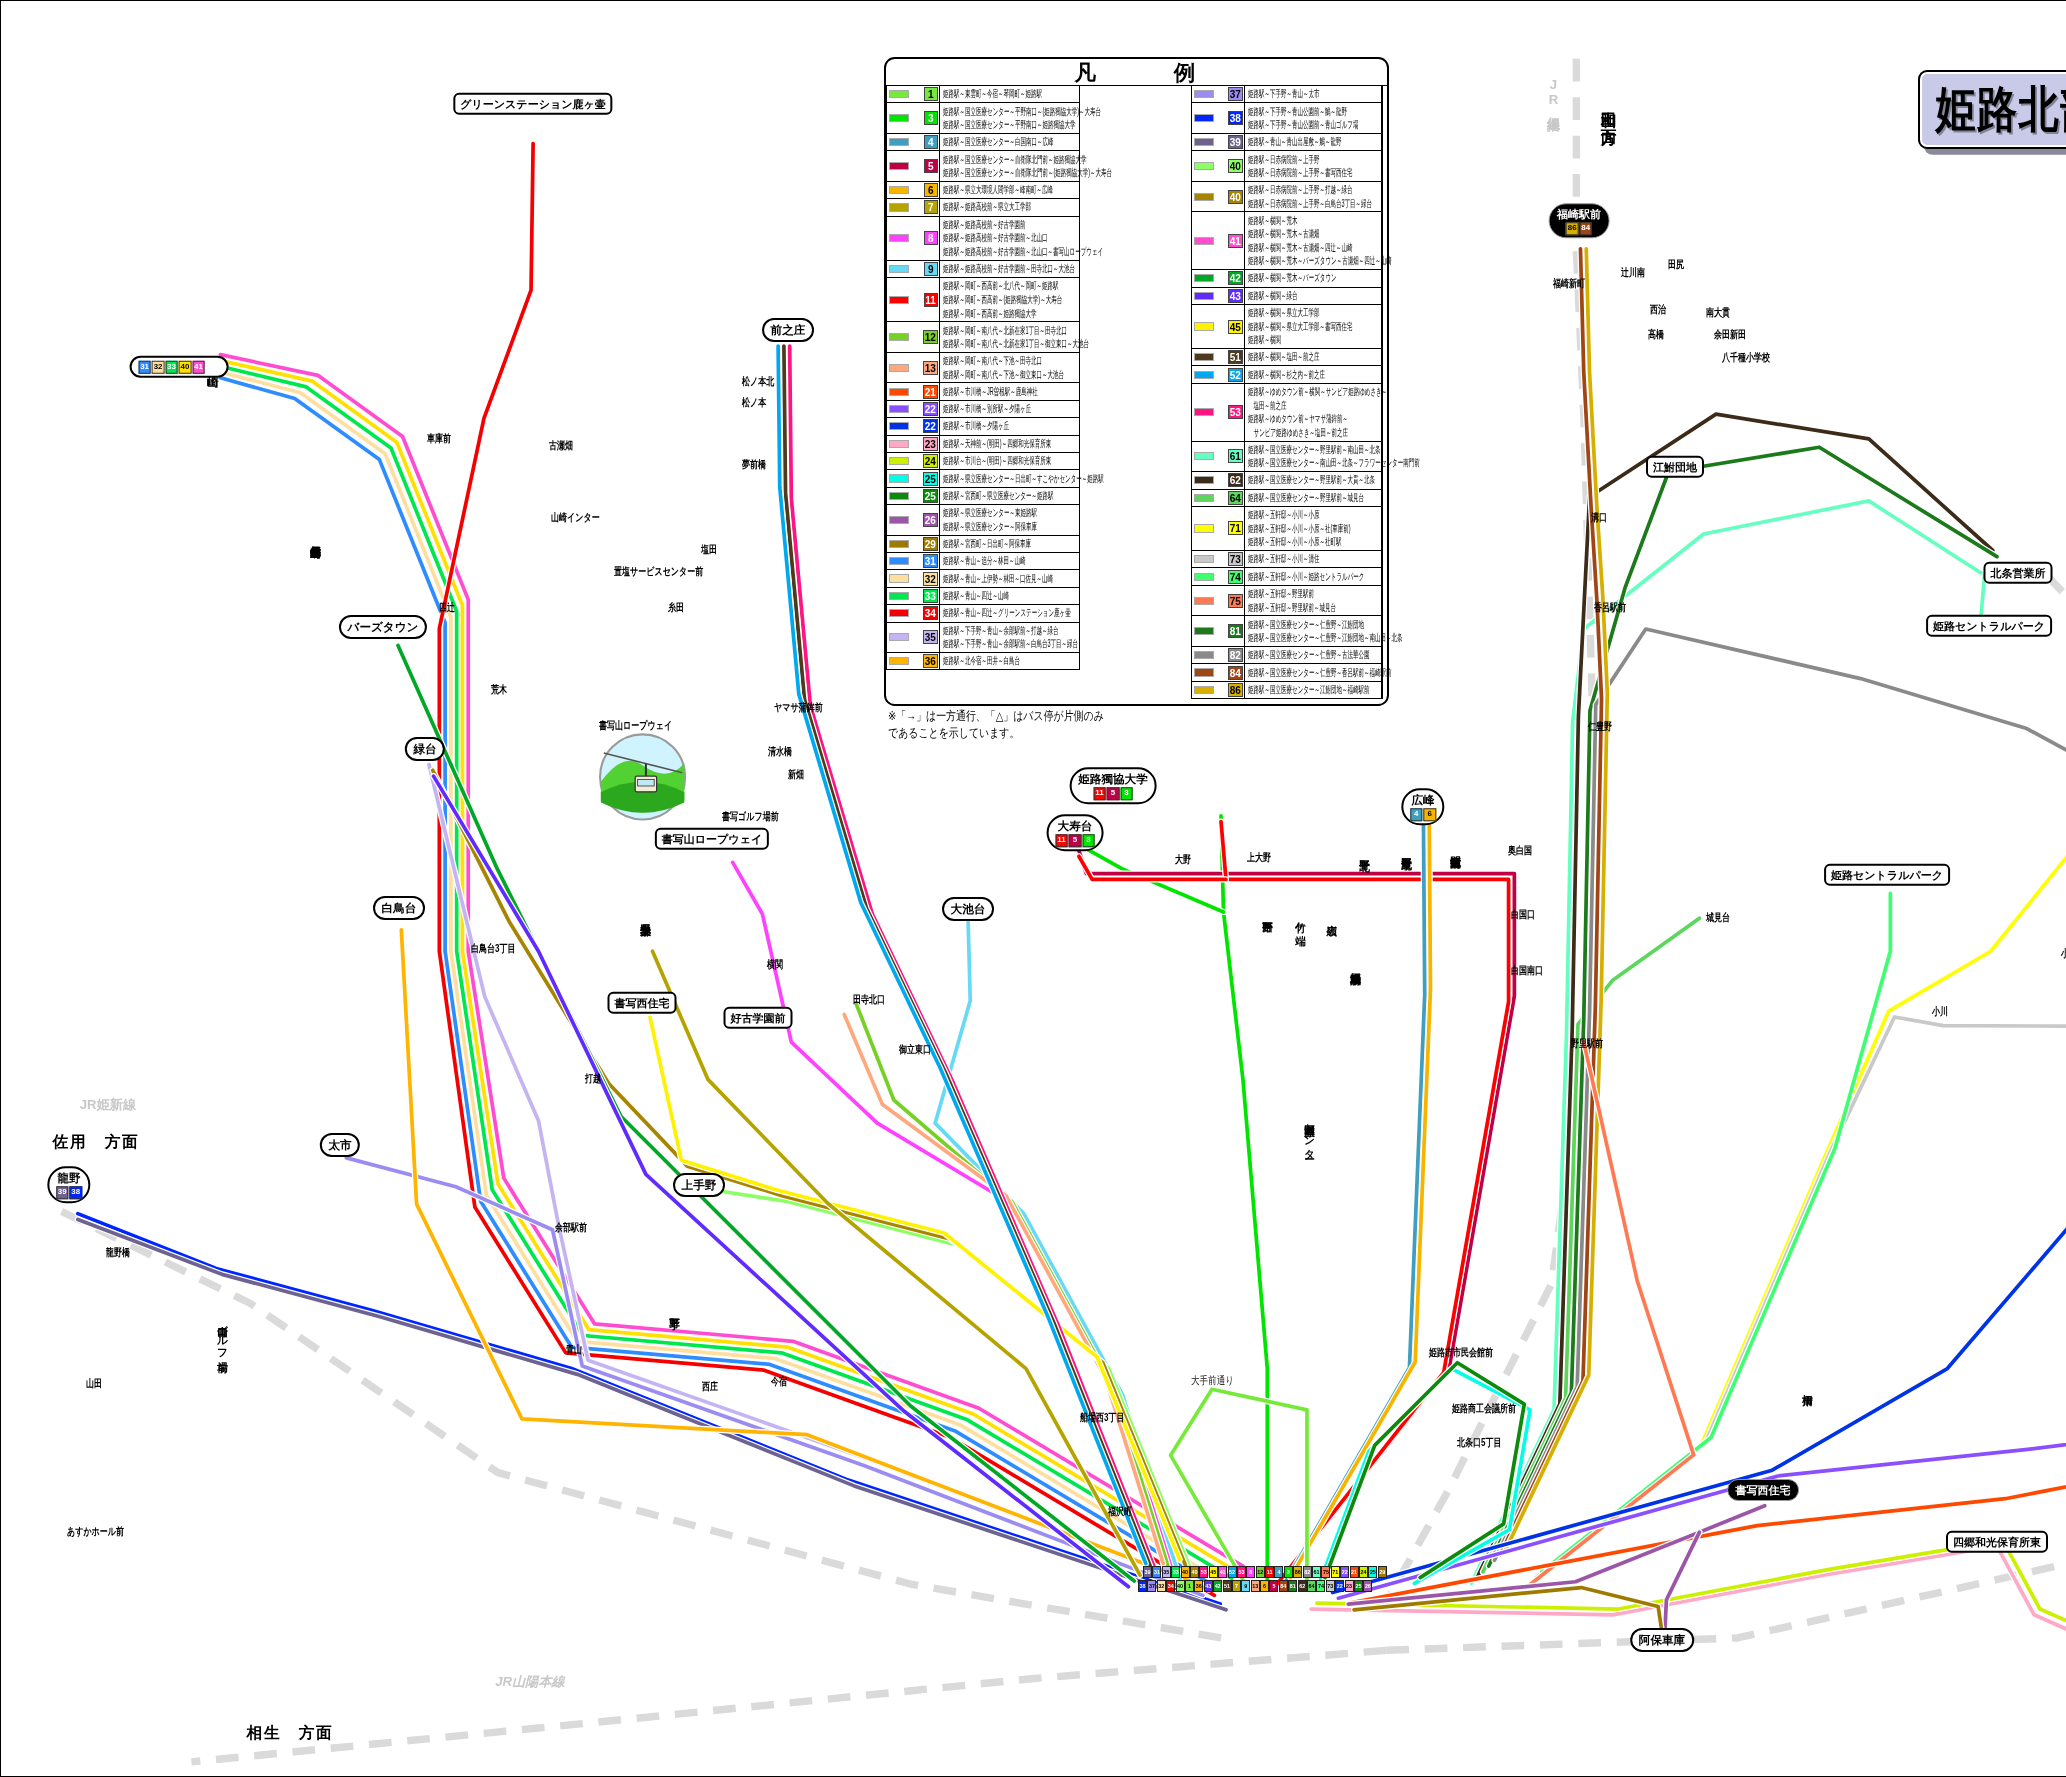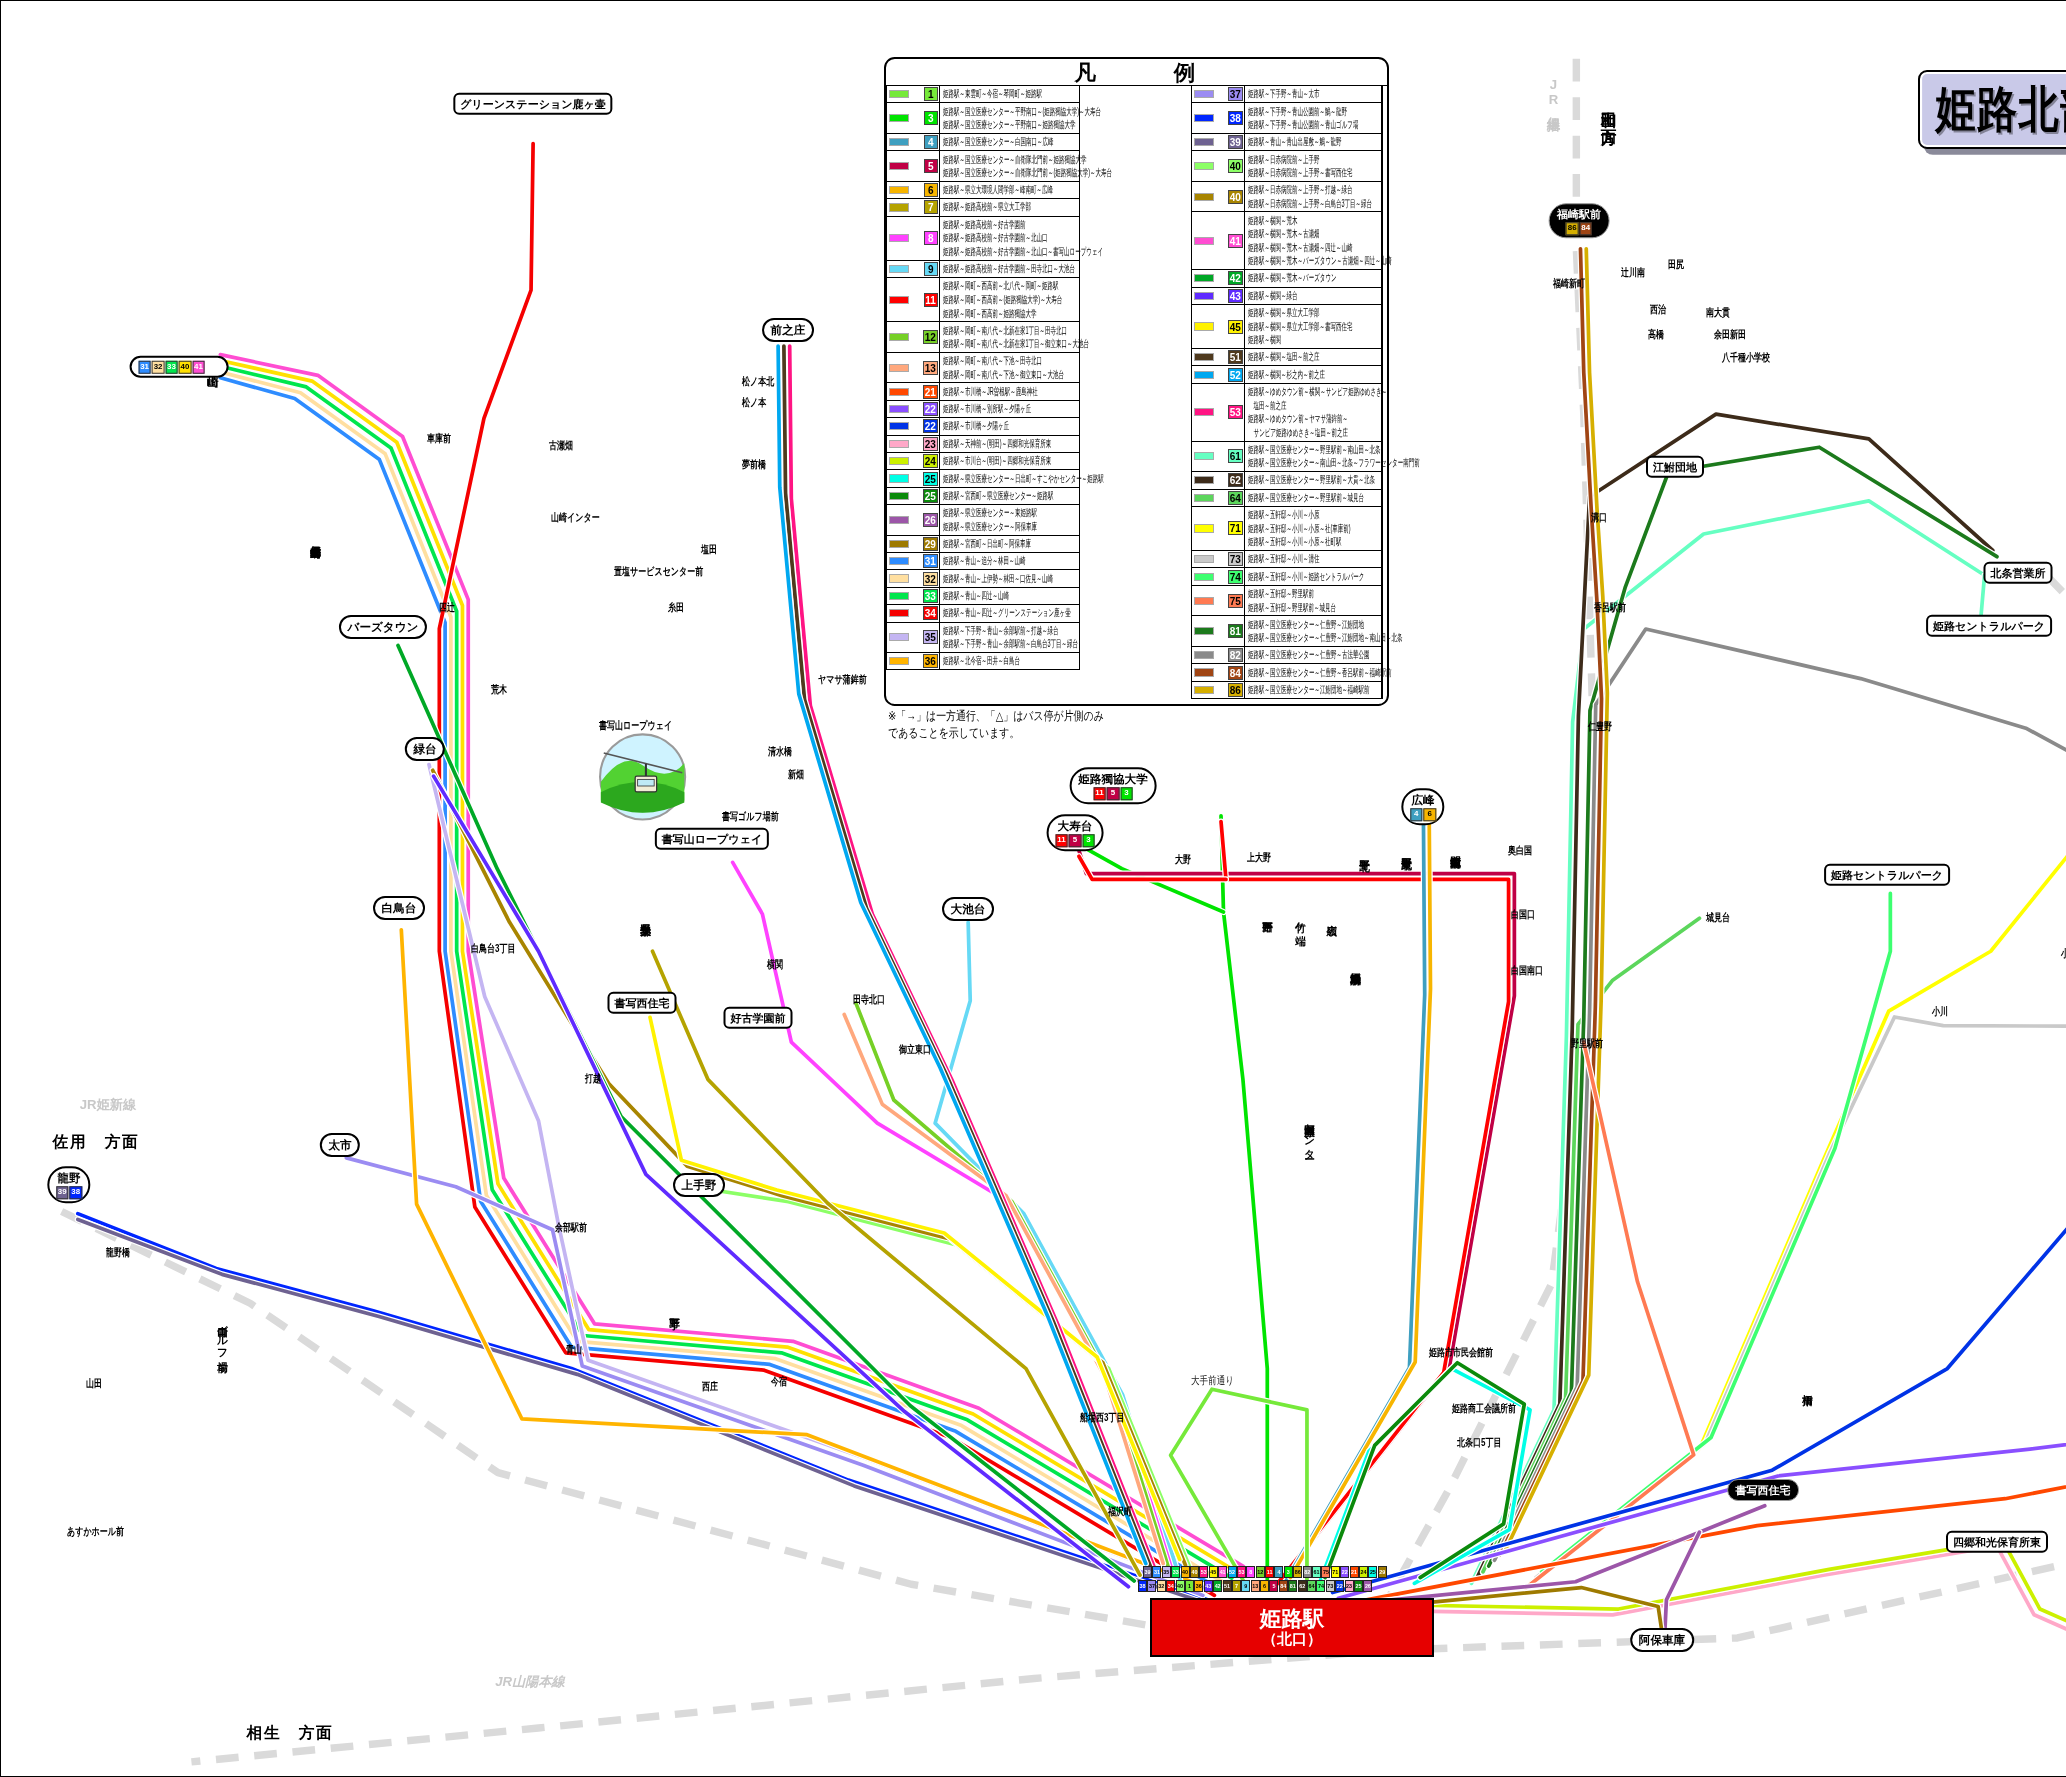--- a/index.html
+++ b/index.html
@@ -259,21 +259,21 @@
       <div class="st ks" style="left: 766px; top: 957px;"><span class="cx">横関</span></div>
       <div class="st ks" style="left: 613px; top: 564px;"><span class="cx">置塩サービスセンター前</span></div>
       <div class="st ks" style="left: 667px; top: 600px;"><span class="cx">糸田</span></div>
       <div class="st ks" style="left: 700px; top: 542px;"><span class="cx">塩田</span></div>
       <div class="st ks" style="left: 741px; top: 374px;"><span class="cx">松ノ本北</span></div>
       <div class="st ks" style="left: 741px; top: 395px;"><span class="cx">松ノ本</span></div>
       <div class="st ks" style="left: 741px; top: 457px;"><span class="cx">夢前橋</span></div>
       <div class="st ks" style="left: 767px; top: 744px;"><span class="cx">清水橋</span></div>
       <div class="st ks" style="left: 787px; top: 767px;"><span class="cx">新畑</span></div>
       <div class="st ks" style="left: 721px; top: 809px;"><span class="cx">書写ゴルフ場前</span></div>
-      <div class="st ks" style="left: 773px; top: 672px; margin-left: 44px;"><span class="cx">ヤマサ蒲鉾前</span></div>
+      <div class="st ks" style="left: 773px; top: 700px;"><span class="cx">ヤマサ蒲鉾前</span></div>
       <div class="st ks" style="left: 852px; top: 992px;"><span class="cx">田寺北口</span></div>
       <div class="st ks" style="left: 898px; top: 1042px;"><span class="cx">御立東口</span></div>
       <div class="st ks v" style="left: 638px; top: 915px;"><span>県立大工学部</span></div>
       <div class="st ks" style="left: 1174px; top: 852px;"><span class="cx">大野</span></div>
       <div class="st ks" style="left: 1246px; top: 850px;"><span class="cx">上大野</span></div>
       <div class="st ks v" style="left: 1260px; top: 913px;"><span>平野西</span></div>
       <div class="st ks v" style="left: 1293px; top: 913px;"><span>竹ケ端</span></div>
       <div class="st ks v" style="left: 1324px; top: 915px;"><span>広嶺</span></div>
       <div class="st ks v" style="left: 1357px; top: 851px;"><span>北平野</span></div>
       <div class="st ks v" style="left: 1399px; top: 849px;"><span>北平野東口</span></div>
@@ -865,19 +865,15 @@
       <span class="sbadge" style="background: rgb(28, 122, 28); color: rgb(255, 255, 255);">81</span>
       <span class="sbadge" style="background: rgb(61, 43, 26); color: rgb(255, 255, 255);">62</span>
       <span class="sbadge" style="background: rgb(92, 214, 92); color: rgb(0, 0, 0);">64</span>
       <span class="sbadge" style="background: rgb(61, 255, 112); color: rgb(0, 0, 0);">74</span>
       <span class="sbadge" style="background: rgb(201, 201, 201); color: rgb(0, 0, 0);">73</span>
       <span class="sbadge" style="background: rgb(0, 51, 230); color: rgb(255, 255, 255);">22</span>
       <span class="sbadge" style="background: rgb(255, 168, 200); color: rgb(0, 0, 0);">23</span>
       <span class="sbadge" style="background: rgb(11, 138, 11); color: rgb(255, 255, 255);">25</span>
       <span class="sbadge" style="background: rgb(156, 86, 168); color: rgb(255, 255, 255);">26</span>
     </div>
-  <div id="himeji-box">
-    <div class="n1">姫路駅</div>
-    <div class="n2">（北口）</div>
-  </div>
 
 </div>
 
 
 </body></html>

